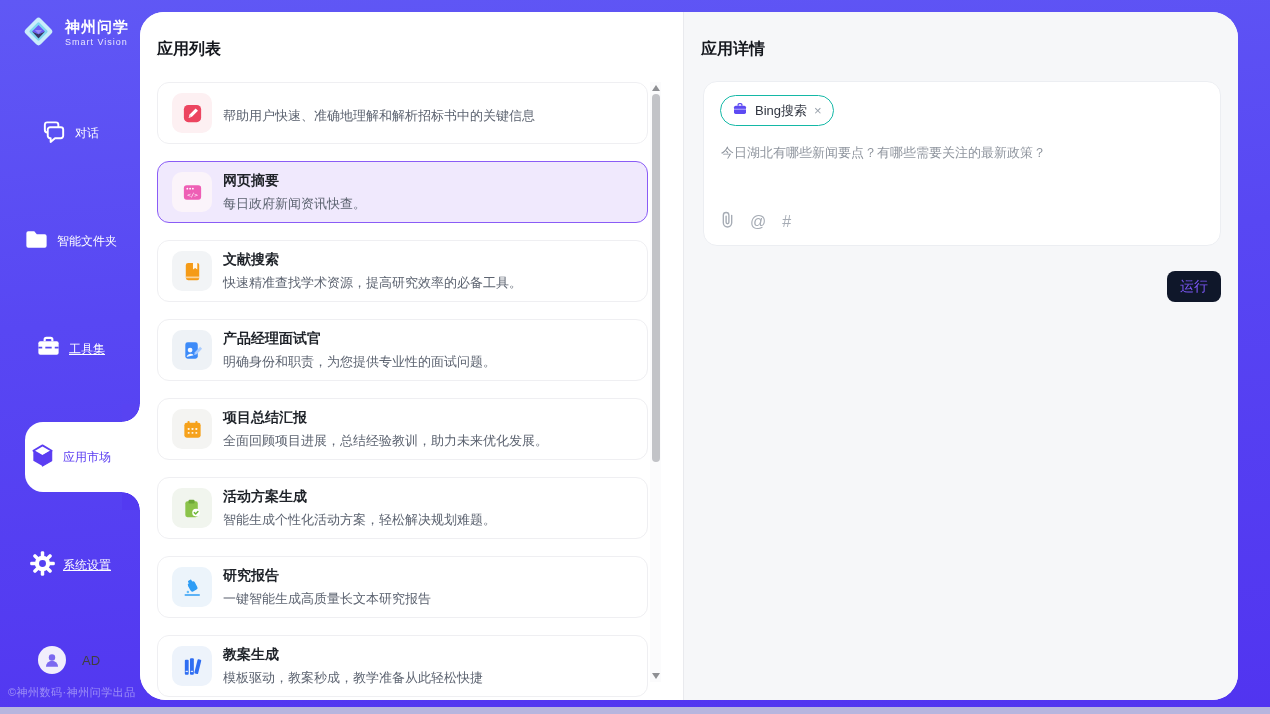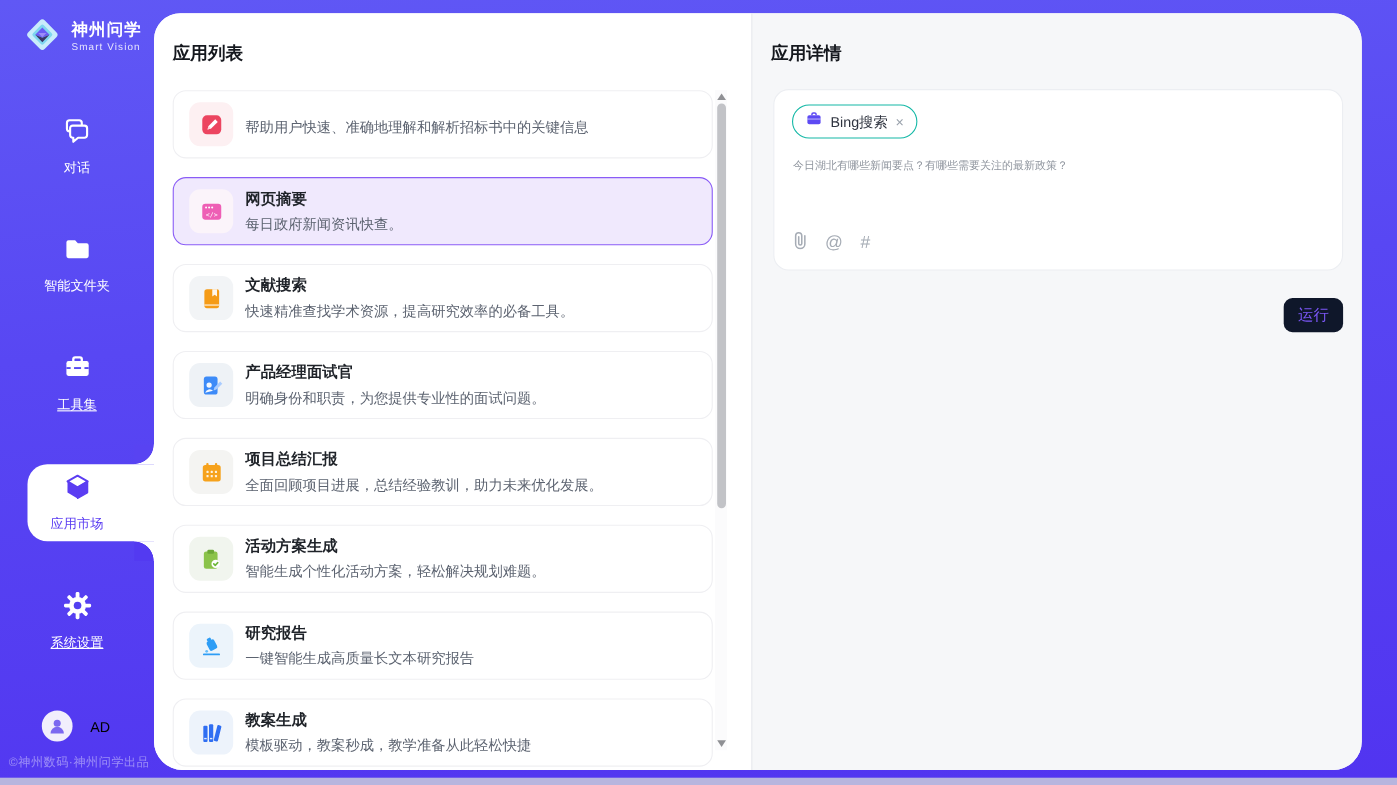--- a/index.html
+++ b/index.html
@@ -12,35 +12,35 @@
   
   .bottom-strip { position:absolute; left:0; bottom:0; width:100%; height:7px; background:#b7b5de; }
 
   
   .sidebar { position:absolute; left:0; top:0; width:140px; height:707px; }
   .logo { position:absolute; left:20px; top:13px; display:flex; align-items:center; gap:8px; }
   .logo-text { display:flex; flex-direction:column; line-height:1.1; }
   .logo-title { color:#fff; font-size:15px; font-weight:bold; letter-spacing:1px; }
   .logo-sub { color:rgba(255,255,255,.85); font-size:9px; letter-spacing:1px; margin-top:2px; }
 
-  .nav-item { position:absolute; left:0; width:140px; height:70px; display:flex; flex-direction:column;
+  .nav-item { position:absolute; left:0; width:140px; height:70px; display:flex; flex-direction:row;
               align-items:center; justify-content:center; gap:7px; cursor:pointer; z-index:3; }
   .nav-label { color:#fff; font-size:12px; }
   .nav-underline .nav-label { text-decoration:underline; }
   .nav-item.active .nav-label { color:#5b3df2; }
 
   .active-bubble { position:absolute; left:25px; top:422px; width:115px; height:70px; background:#fff;
                    border-radius:18px 0 0 18px; z-index:2; }
   .bubble-curve { position:absolute; left:122px; width:18px; height:18px; z-index:2; }
   .bubble-curve.top { top:404px; background:radial-gradient(circle 18px at 0 0,#5843f2 17.4px,#fff 18px); }
   .bubble-curve.bottom { top:492px; background:radial-gradient(circle 18px at 0 100%,#533af1 17.4px,#fff 18px); }
 
   .user-row { position:absolute; left:38px; top:646px; display:flex; align-items:center; gap:16px; }
   .avatar { width:28px; height:28px; border-radius:50%; background:#f1eefc; display:flex; align-items:center; justify-content:center; }
-  .user-name { color:#000000; font-size:13px; }
+  .user-name { color:#404040; font-size:13px; }
   .side-footer { position:absolute; left:8px; top:685px; color:rgba(255,255,255,.42); font-size:11px; letter-spacing:.5px; }
 
   
   .panel { position:absolute; left:140px; top:12px; width:1098px; height:688px; background:#fff;
            border-radius:24px 26px 26px 26px; overflow:hidden; z-index:4; }
 
   
   .list-sec { position:absolute; left:0; top:0; width:543px; height:100%; background:#fff; }
   .sec-title { position:absolute; left:17px; top:27px; font-size:16px; font-weight:bold; color:#15181e; }
   .cards { position:absolute; left:17px; top:70px; width:491px; }
@@ -63,21 +63,21 @@
   .sb-thumb { position:absolute; top:12px; width:8px; height:368px; background:#c2c3c7; border-radius:4px; }
 
   
   .detail-sec { position:absolute; left:543px; top:0; width:555px; height:100%; background:#f6f7f9; border-left:1px solid #e9eaee; }
   .detail-card { position:absolute; left:19px; top:69px; width:518px; height:165px; background:#fff;
                  border:1px solid #eceef2; border-radius:14px; }
   .chip { position:absolute; left:16px; top:13px; height:31px; display:inline-flex; align-items:center; gap:7px;
           padding:0 11px; border:1px solid #14b8a6; border-radius:16px; background:#fff; }
   .chip-label { font-size:13px; color:#303540; }
   .chip-close { font-size:13px; color:#9aa2ac; cursor:pointer; line-height:1; }
-  .prompt { position:absolute; left:17px; top:62px; right:16px; font-size:10px; color:#8f959e; cursor:text; }
+  .prompt { position:absolute; left:17px; top:62px; right:16px; font-size:13px; color:#8f959e; cursor:text; }
   .tool-row { position:absolute; left:17px; bottom:13px; display:flex; align-items:center; gap:16px; color:#a6acb5; }
   .tool-glyph { font-size:16px; color:#a6acb5; cursor:pointer; }
   .run-btn { position:absolute; right:17px; top:259px; height:31px; padding:0 13px; display:flex; align-items:center;
              background:#0f172a; color:#7c57f7; font-size:14px; border:none; border-radius:8px; cursor:pointer; }
 </style>
 </head>
 <body>
 
 <div class="sidebar">
   <div class="logo">

